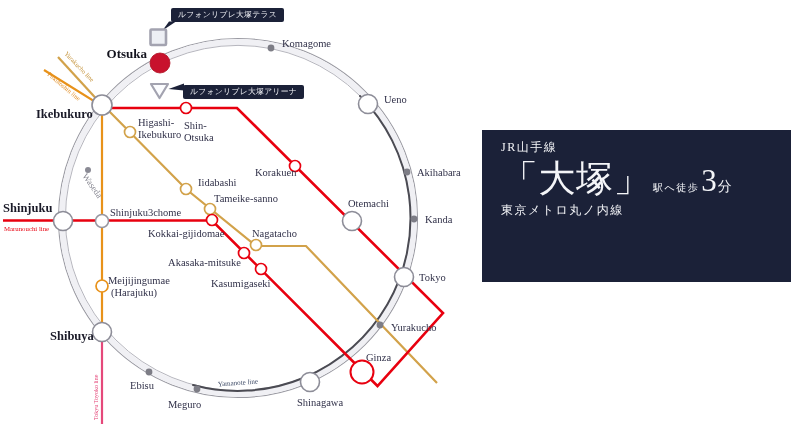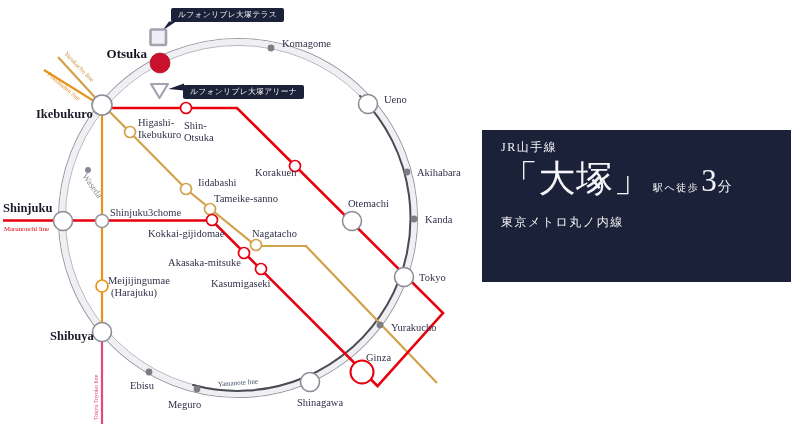--- a/index.html
+++ b/index.html
@@ -10,21 +10,21 @@
   .callout{position:absolute;background:#1b2138;color:#f2f3f7;
            font-family:Liberation Sans, sans-serif;
            font-size:7.8px;letter-spacing:.3px;padding:3px 7px 3.5px;border-radius:2px;
            white-space:nowrap;line-height:1;}
   #callout-terrace{left:171px;top:8px;}
   #callout-arena{left:183px;top:85px;}
   .panel{position:absolute;left:482px;top:130px;width:309px;height:152px;background:#1b2138;
          color:#f4f5f8;padding:9px 0 0 19px;box-sizing:border-box;}
   .p-line{font-size:12px;letter-spacing:1.5px;}
   .p-main{line-height:1.25;white-space:nowrap;}
-  .p-row+.p-row{margin-top:12px;}
+  .p-row+.p-row{}
   .p-station{font-size:37px;letter-spacing:.5px;}
   .p-walk{font-size:10px;letter-spacing:1.5px;margin-left:2px;}
   .p-min{font-size:31px;margin:0 1px 0 2px;}
   .p-unit{font-size:14px;letter-spacing:1px;}
 </style>
 </head>
 <body>
 
 <div class="stage">
 

